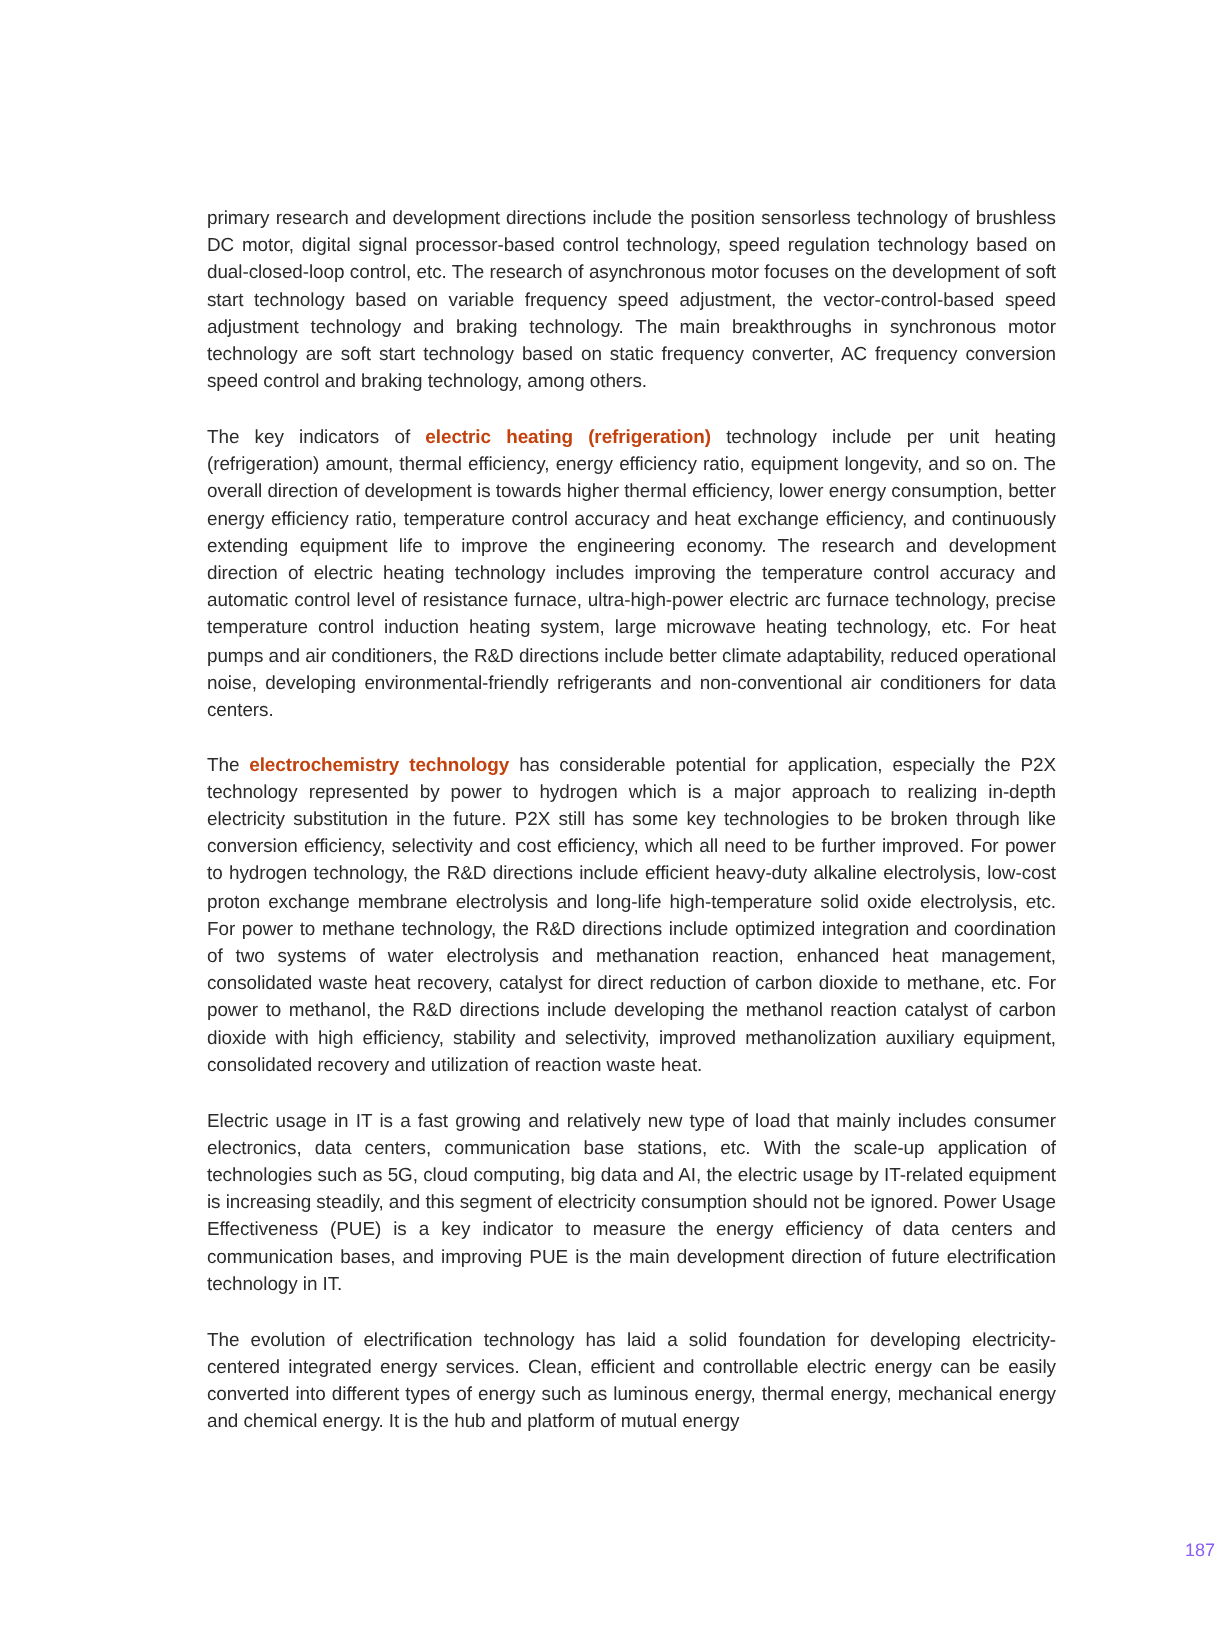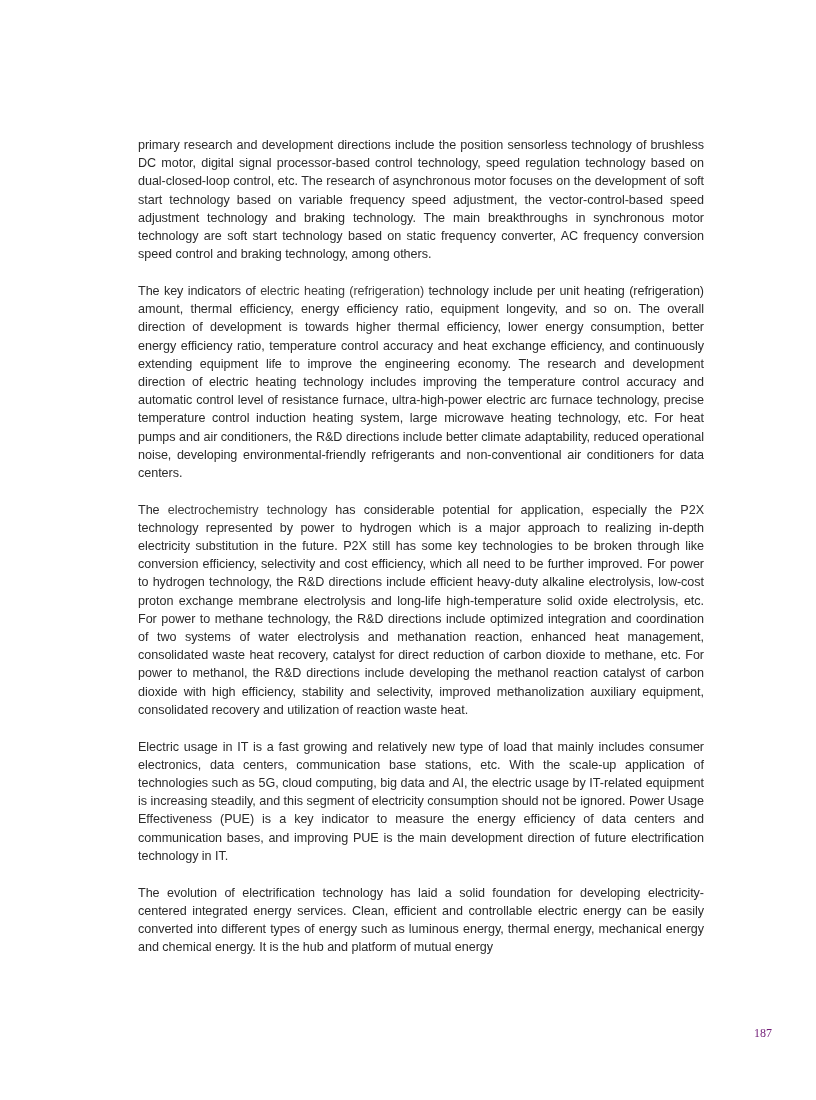--- a/index.html
+++ b/index.html
@@ -22,30 +22,29 @@
       width: 566px;
     }
     .para {
       margin: 0 0 18.5px 0;
       font-size: 12.6px;
       line-height: 18.2px;
       text-align: justify;
       letter-spacing: -0.05px;
     }
     .para b {
-      font-weight: normal;
-      color: #404040;
+      font-weight: bold;
+      color: #c2410c;
     }
     .page-number {
       position: absolute;
-      left: 754px;
+      left: 790px;
       top: 1026px;
       font-size: 12px;
-      color: #701a75;
-      font-family: Liberation Serif, serif;
+      color: #8b5cf6;
     }
   </style>
 </head>
 <body>
 
 <main class="page-body">
   <p class="para"><span>primary research and development directions include the position sensorless technology of brushless DC motor, digital signal processor-based control technology, speed regulation technology based on dual-closed-loop control, etc. The research of asynchronous motor focuses on the development of soft start technology based on variable frequency speed adjustment, the vector-control-based speed adjustment technology and braking technology. The main breakthroughs in synchronous motor technology are soft start technology based on static frequency converter, AC frequency conversion speed control and braking technology, among others.</span></p>
 
   <p class="para"><span>The key indicators of </span><b>electric heating (refrigeration)</b><span> technology include per unit heating (refrigeration) amount, thermal efficiency, energy efficiency ratio, equipment longevity, and so on. The overall direction of development is towards higher thermal efficiency, lower energy consumption, better energy efficiency ratio, temperature control accuracy and heat exchange efficiency, and continuously extending equipment life to improve the engineering economy. The research and development direction of electric heating technology includes improving the temperature control accuracy and automatic control level of resistance furnace, ultra-high-power electric arc furnace technology, precise temperature control induction heating system, large microwave heating technology, etc. For heat pumps and air conditioners, the R&amp;D directions include better climate adaptability, reduced operational noise, developing environmental-friendly refrigerants and non-conventional air conditioners for data centers.</span></p>
 

